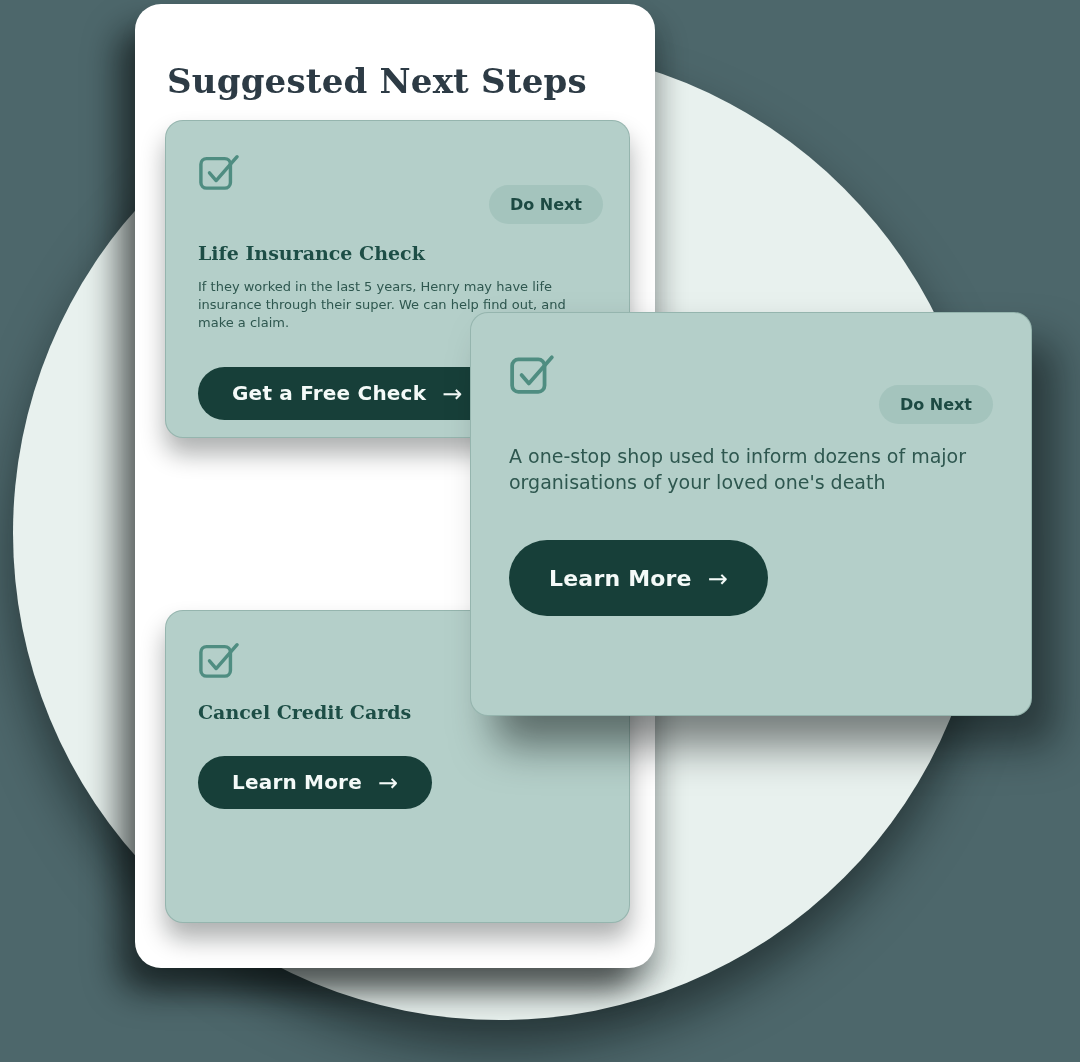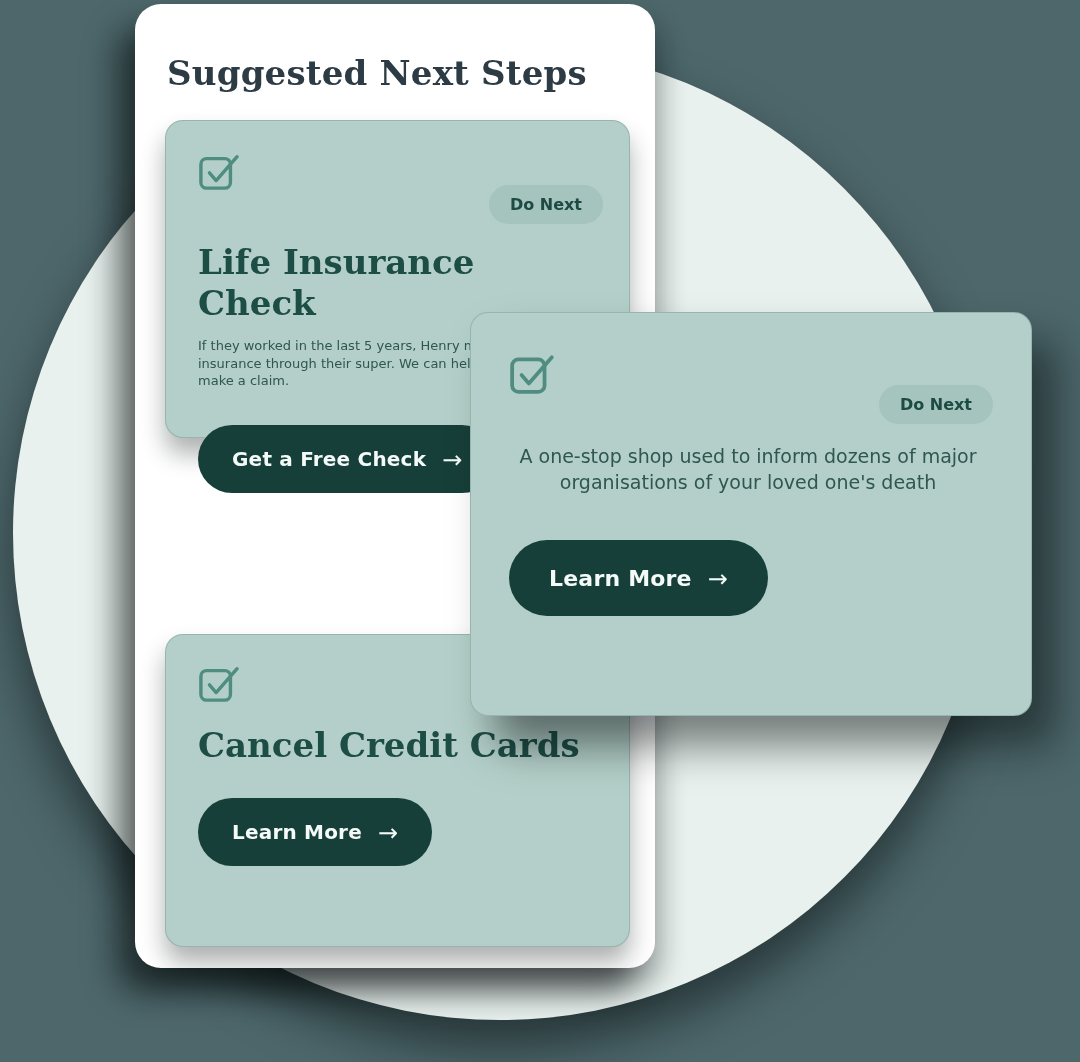--- a/index.html
+++ b/index.html
@@ -21,66 +21,66 @@
     box-shadow: 0 28px 48px rgba(4,10,10,.5);
   }
   
   .panel {
     position:absolute; left:135px; top:4px; width:520px; height:964px;
     background: var(--panel-bg, #ffffff);
     border-radius:26px;
     box-shadow: -18px 24px 32px rgba(6,12,12,.6), 10px 16px 24px rgba(6,12,12,.22);
   }
   .panel-title {
-    position:absolute; left:32px; top:26px;
+    position:absolute; left:32px; top:34px;
     font-family:"DejaVu Serif", serif;
     font-size:34px; font-weight:600; color:#2d3b45; letter-spacing:.2px;
     white-space:nowrap;
   }
   
   .card {
     position:absolute; box-sizing:border-box;
     background: var(--card-bg, #b4cfc9);
     border:1px solid rgba(92,132,122,.35);
     border-radius:18px;
   }
   .card-1 { left:30px; top:116px; width:465px; height:318px; padding:28px 26px 28px 32px;
             box-shadow: 0 16px 24px rgba(6,12,12,.32); }
-  .card-3 { left:30px; top:630px; width:465px; height:313px; padding:26px 26px 26px 32px;
+  .card-3 { left:30px; top:606px; width:465px; height:313px; padding:26px 26px 26px 32px;
             box-shadow: 0 16px 24px rgba(6,12,12,.32); }
   .card-2 {
     left:470px; top:312px; width:562px; height:404px; padding:36px 38px;
     box-shadow: 24px 30px 42px rgba(6,12,12,.5);
     z-index:5;
   }
   .card-head { display:flex; justify-content:space-between; align-items:flex-start; }
   .checkbox-icon { color: var(--icon-teal, #4f8d81); flex:0 0 auto; margin-top:2px; }
   .badge {
     background: var(--badge-bg, #a4c4bd);
     color:#1d4a43;
     font-size:16px; font-weight:600;
     padding:10px 21px; border-radius:24px;
     white-space:nowrap;
     margin-top:36px;
   }
   .card-title {
     font-family:"DejaVu Serif", serif;
-    font-size:34px; font-weight:600; color:#1d4e46;
+    font-size:19px; font-weight:600; color:#1d4e46;
     margin:18px 0 10px 0; line-height:1.2;
   }
   .card-2 .card-title { font-size:30px; margin-top:24px; max-width:486px; }
   .card-body {
     font-size:13px; line-height:1.38; color:#2e574f; max-width:407px;
   }
-  .card-2 .card-body { font-size:19px; max-width:478px;text-align:center; }
+  .card-2 .card-body { font-size:19px; max-width:478px; }
   .cta {
     display:inline-flex; align-items:center; gap:16px;
     background: var(--button-bg, #173f39); color:#f4faf8;
     border:none; cursor:pointer;
-    border-radius:40px; height:68px; padding:12px 34px; margin-top:22px;
+    border-radius:40px; height:53px; padding:12px 34px; margin-top:22px;
     font-family:"DejaVu Sans", sans-serif; font-size:20px; font-weight:600;
     letter-spacing:.2px;
   }
   .card-2 .cta { height:76px; padding:0 40px; font-size:22px; margin-top:26px; }
   .cta .arrow { font-size:24px; font-weight:400; line-height:1; transform:translateY(1px); }
 </style>
 </head>
 <body>
 
 <div class="stage">

